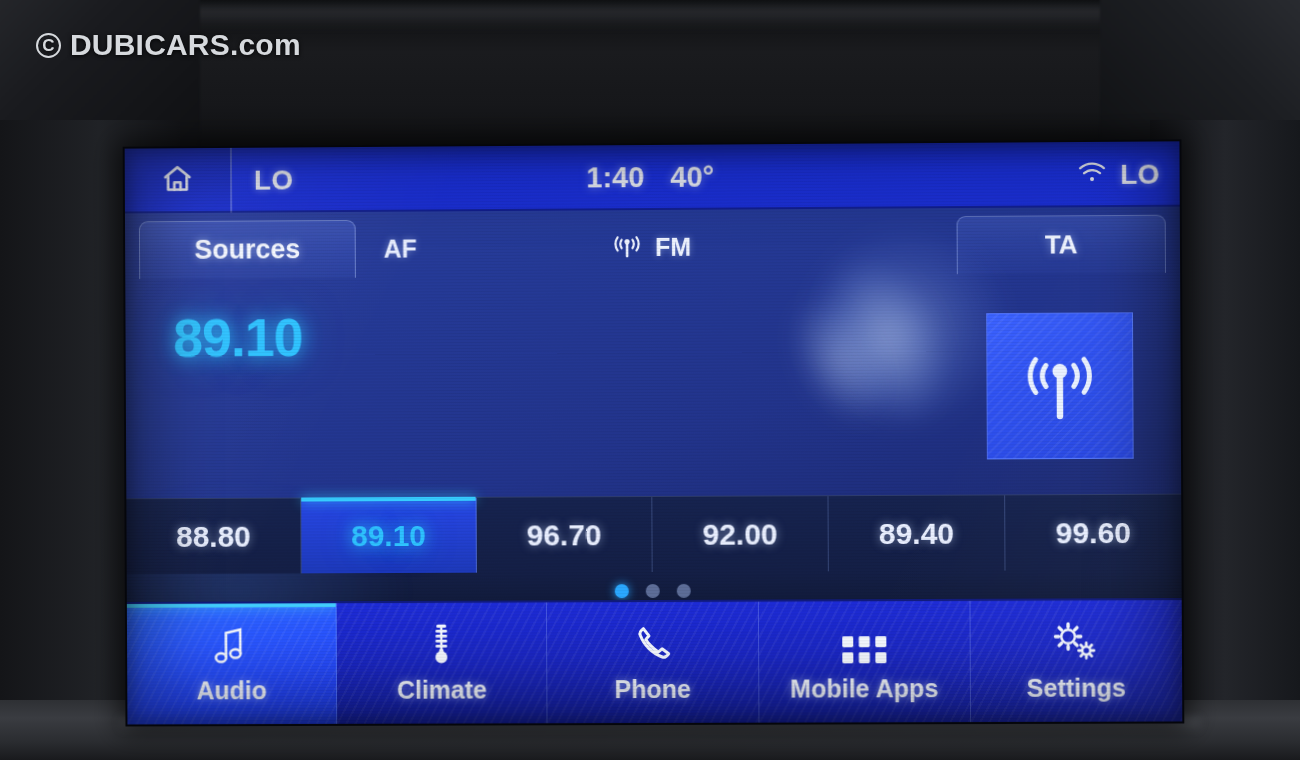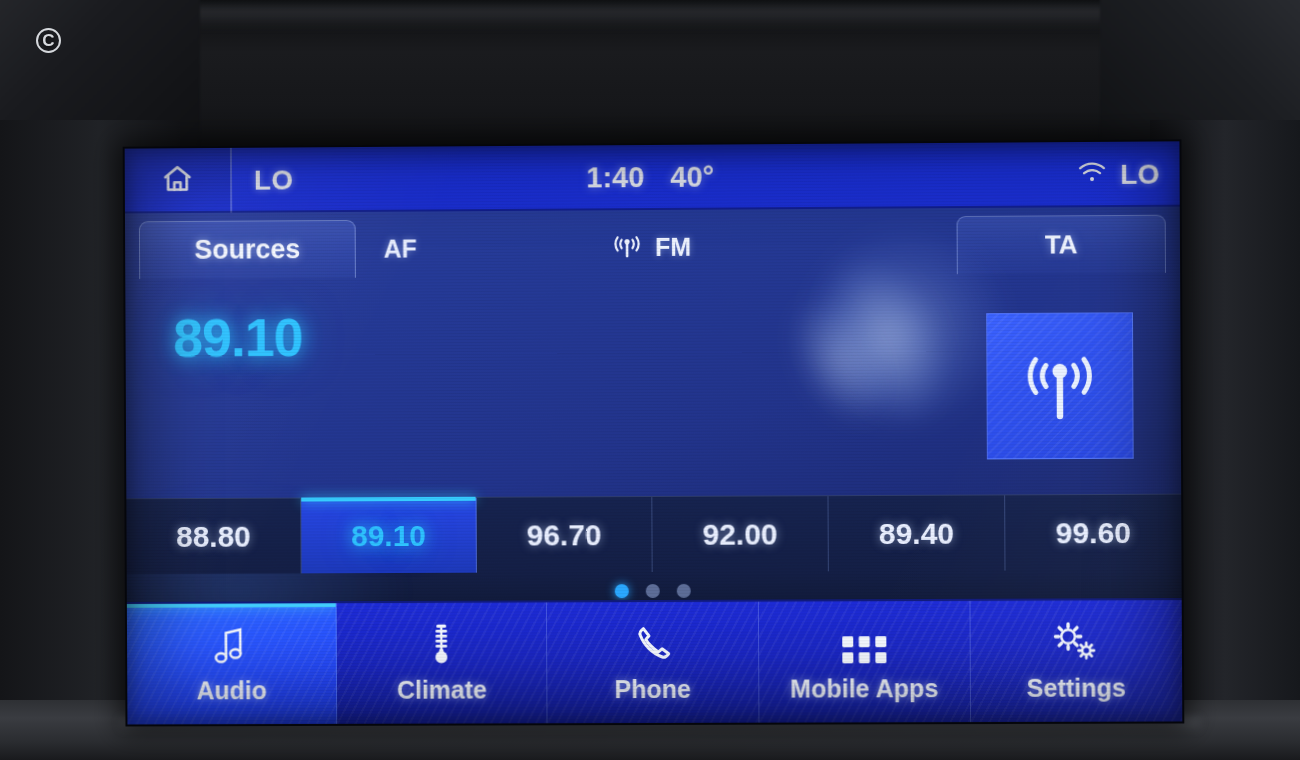--- a/index.html
+++ b/index.html
@@ -317,20 +317,21 @@
   <div class="bezel-top-sheen"></div>
   <div class="bezel-corner-l"></div>
   <div class="bezel-corner-r"></div>
   <div class="bezel-left"></div>
   <div class="bezel-right"></div>
   <div class="bezel-bottom"></div>
   <div class="bezel-bottom-edge"></div>
 
   <div class="watermark">
     <span class="wm-c">C</span>
+    <span>DUBICARS.com</span>
   </div>
 
   <div id="screen">
 
     <div class="statusbar">
       <div class="sb-home">
         <span>
           <svg viewBox="0 0 24 24" fill="none" stroke="#f2f5ff" stroke-width="1.9" stroke-linecap="round" stroke-linejoin="round">
             <path d="M3.4 10.6 12 3.6l8.6 7"></path>
             <path d="M5.4 10v9.4h13.2V10"></path>

